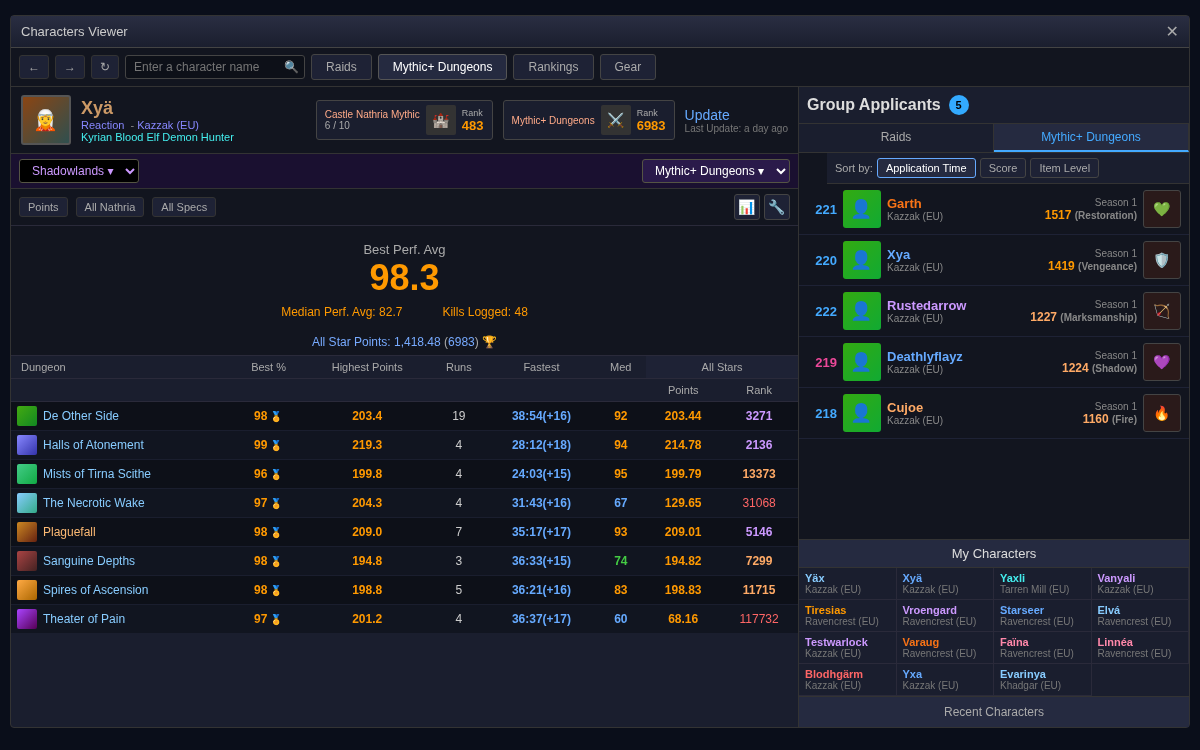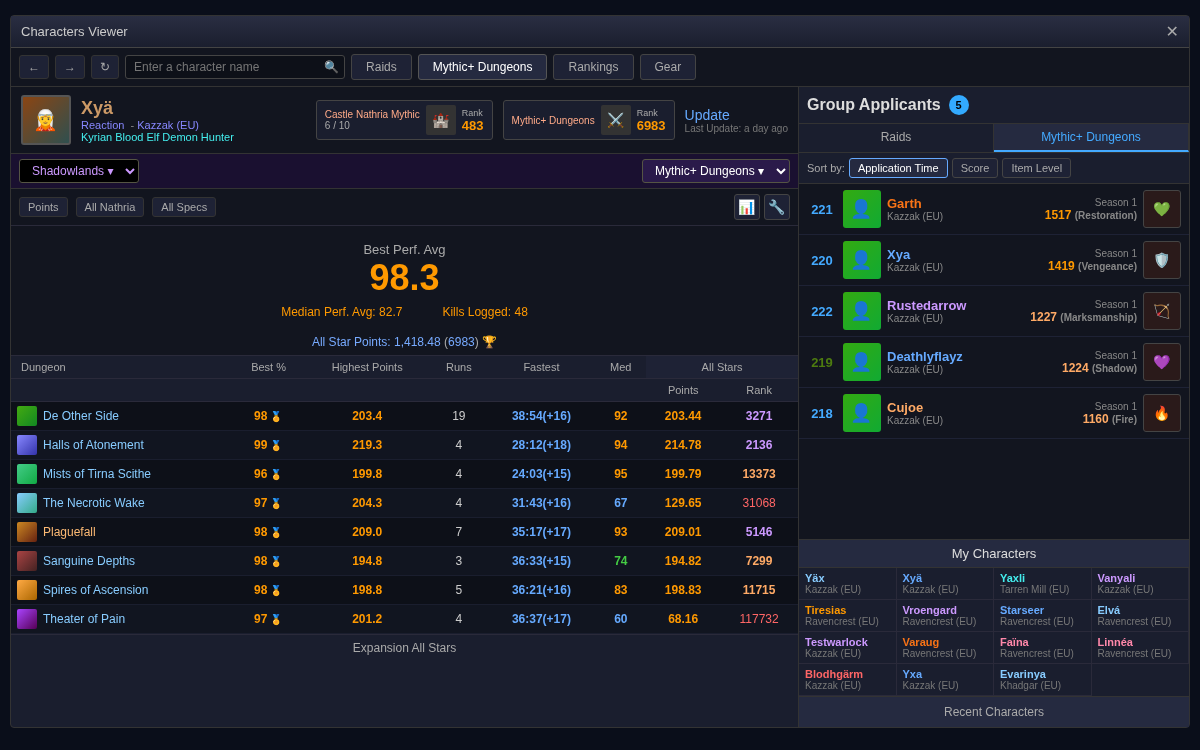--- a/index.html
+++ b/index.html
@@ -45,21 +45,21 @@
       border-radius: 3px;
       cursor: pointer;
       font-size: 12px;
     }
     .search-input {
       background: #0d1018;
       border: 1px solid #444;
       color: #ccc;
       padding: 4px 28px 4px 8px;
       border-radius: 3px;
-      width: 220px;
+      width: 180px;
       font-size: 12px;
     }
     .search-wrap { position: relative; }
     .search-icon {
       position: absolute; right: 6px; top: 50%;
       transform: translateY(-50%);
       color: #666; cursor: pointer;
     }
     .tab-btn {
       background: #1e2235;
@@ -319,21 +319,21 @@
       color: #4af;
       border-bottom: 2px solid #4af;
     }
     .sort-bar {
       display: flex;
       align-items: center;
       gap: 4px;
       padding: 5px 8px;
       background: #1a1e2e;
       border-bottom: 1px solid #333;
-      font-size: 11px; color: #aaa;
+      font-size: 11px; color: #aaa; margin-left: 28px;
     }
     .sort-btn {
       padding: 3px 8px;
       border-radius: 3px;
       border: 1px solid #444;
       background: #1e2235;
       color: #aaa;
       cursor: pointer;
       font-size: 11px;
     }
@@ -349,21 +349,21 @@
     .applicant-row {
       display: flex;
       align-items: center;
       padding: 6px 8px;
       border-bottom: 1px solid #1e2235;
       gap: 6px;
       cursor: pointer;
     }
     .app-score {
       width: 30px;
-      text-align: center;
+      text-align: right;
       font-weight: bold;
       font-size: 13px;
     }
     .app-avatar {
       width: 38px; height: 38px;
       border-radius: 3px;
       background: #333;
       overflow: hidden;
       display: flex; align-items: center; justify-content: center;
       font-size: 18px;
@@ -685,21 +685,20 @@
     <td><span class="score-gold">97</span> <span style="color:#666;font-size:10px">🏅</span></td>
     <td class="score-gold">201.2</td>
     <td>4</td>
     <td class="score-blue">36:37(+17)</td>
     <td class="score-blue">60</td>
     <td class="score-gold">68.16</td>
     <td class="score-red">117732</td>
   </tr>
             </tbody>
         </table>
-        <div class="expansion-footer">Expansion All Stars</div>
       </div>
     </div>
 
     <div class="right-panel">
 
       <div class="group-header">
         <span>Group Applicants</span>
         <div class="badge">5</div>
       </div>
 
@@ -750,21 +749,21 @@
       <div class="app-name c-purple">Rustedarrow</div>
       <div class="app-realm">Kazzak (EU)</div>
     </div>
     <div>
       <div style="text-align:right;font-size:10px;color:#888">Season 1</div>
       <div class="score-orange">1227 <span style="color:#888;font-size:10px">(Marksmanship)</span></div>
     </div>
     <div class="app-thumb">🏹</div>
   </div>
           <div class="applicant-row">
-    <div class="app-score" style="color:#4d7c0f">219</div>
+    <div class="app-score" style="color:#ec4899">219</div>
     <div class="app-avatar" style="background:linear-gradient(135deg,#3a1,#1a3)">👤</div>
     <div class="app-info">
       <div class="app-name c-blue">Deathlyflayz</div>
       <div class="app-realm">Kazzak (EU)</div>
     </div>
     <div>
       <div style="text-align:right;font-size:10px;color:#888">Season 1</div>
       <div class="score-orange">1224 <span style="color:#888;font-size:10px">(Shadow)</span></div>
     </div>
     <div class="app-thumb">💜</div>

